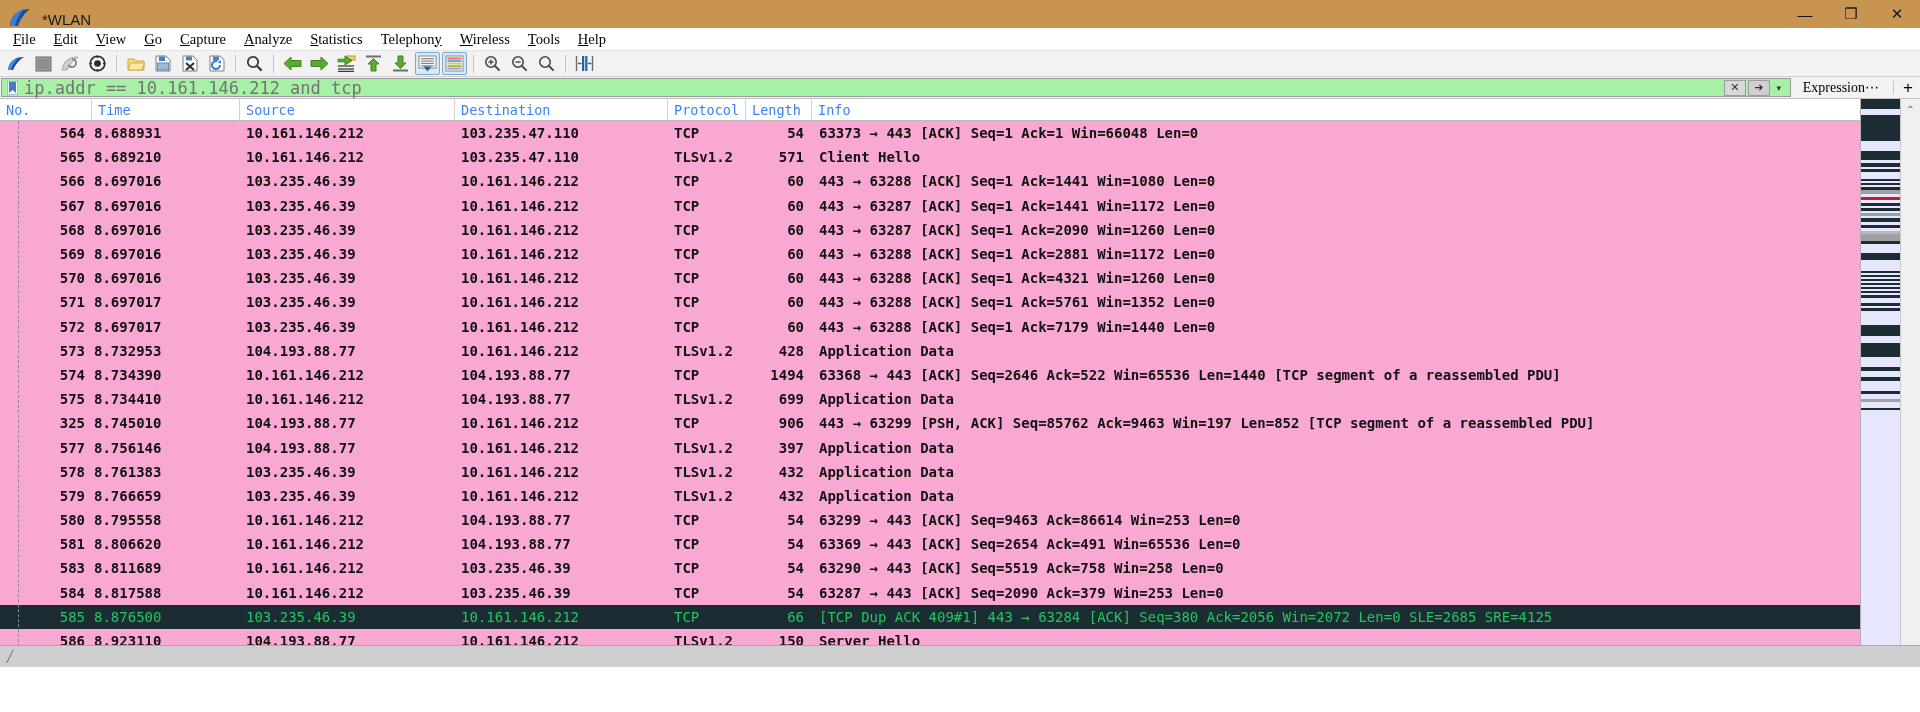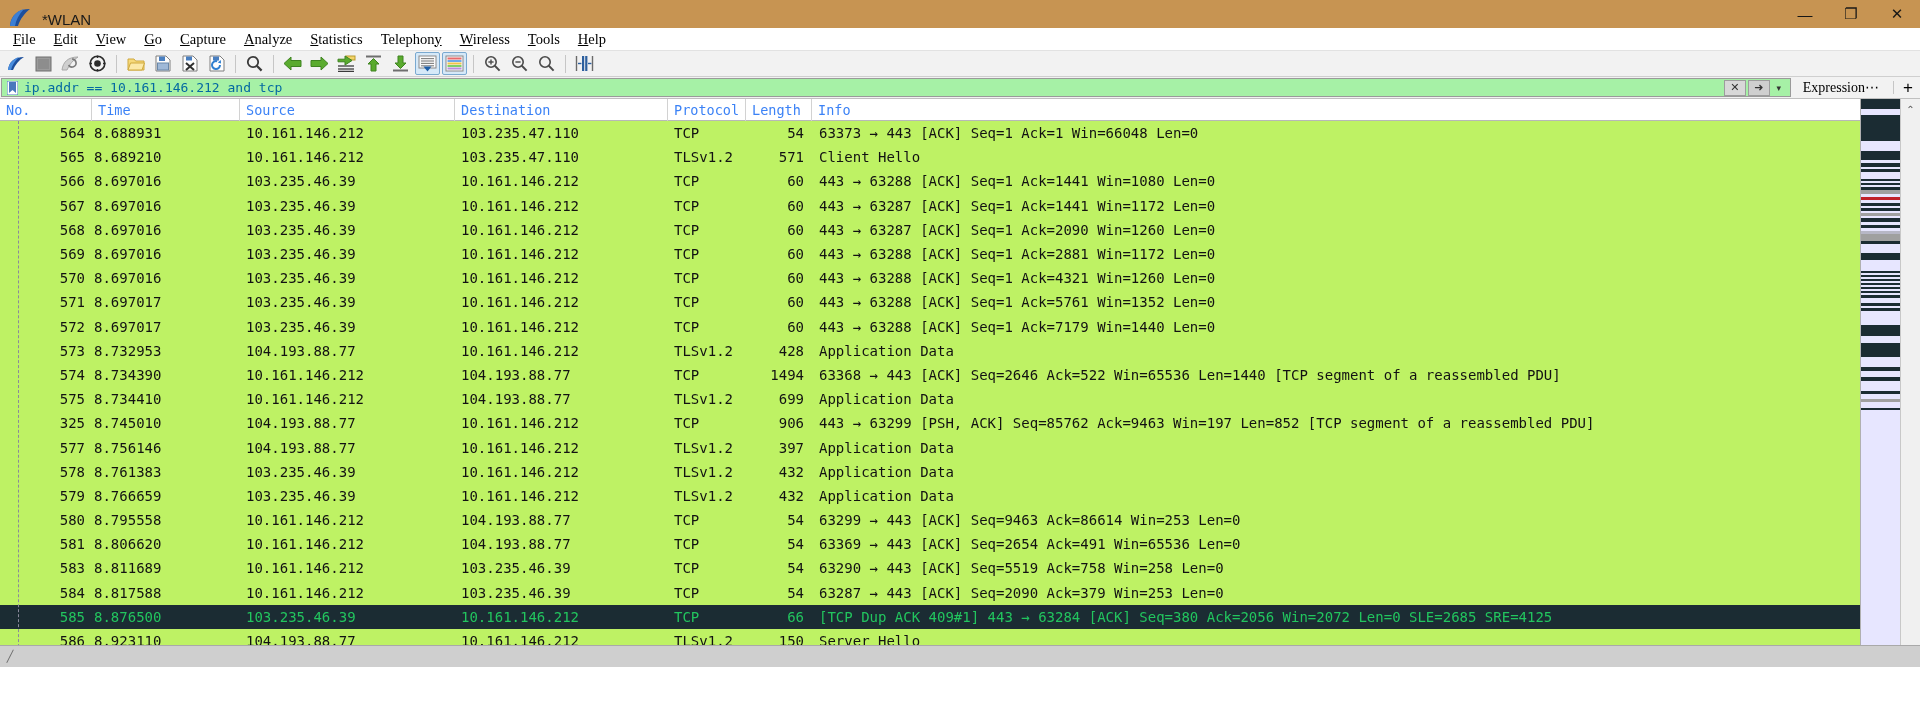--- a/index.html
+++ b/index.html
@@ -92,22 +92,22 @@
   }
   #filter-bookmark {
     width: 15px; height: 16px;
     margin: 0 4px 0 3px;
     flex: none;
     display:flex;align-items:center;justify-content:center;
   }
   #filter-text {
     flex: 1;
     font-family: "DejaVu Sans Mono", monospace;
-    font-size: 13px;
-    color: #0369a1;
+    font-size: 17px;
+    color: #737373;
     white-space: nowrap; overflow: hidden;
   }
   .f-btn {
     width: 22px; height: 16px; margin: 0 1px;
     background: #d8d8d8;
     border: 1px solid #9d9d9d;
     display: flex; align-items: center; justify-content: center;
     font-size: 11px; color: #333;
     flex: none;
     align-self: center;
@@ -189,21 +189,21 @@
   }
   .cell.num   { width: 92px;  justify-content: flex-end; padding-right: 7px; padding-left:0; }
   .cell.time  { width: 148px; padding-left: 2px; }
   .cell.src   { width: 215px; }
   .cell.dst   { width: 213px; }
   .cell.proto { width: 78px; }
   .cell.len   { width: 66px; justify-content: flex-end; padding-right: 8px; padding-left:0;}
   .cell.info  { flex: 1; padding-left: 7px; }
 
   
-  .sch-tcp      { background: #bef264; color: #121212; }
+  .sch-tcp      { background: #f9a8d4; color: #121212; font-weight: bold; }
   .sch-badtcp   { background: #1b2c33; color: #22c55e; }
   .sch-syn      { background: #a0a0a0; color: #141414; }
 
   
   .row.sch-tcp .cell.num,
   .row.sch-tcp .cell.time { background: inherit; }
 
   
   #minimap {
     width: 40px;

